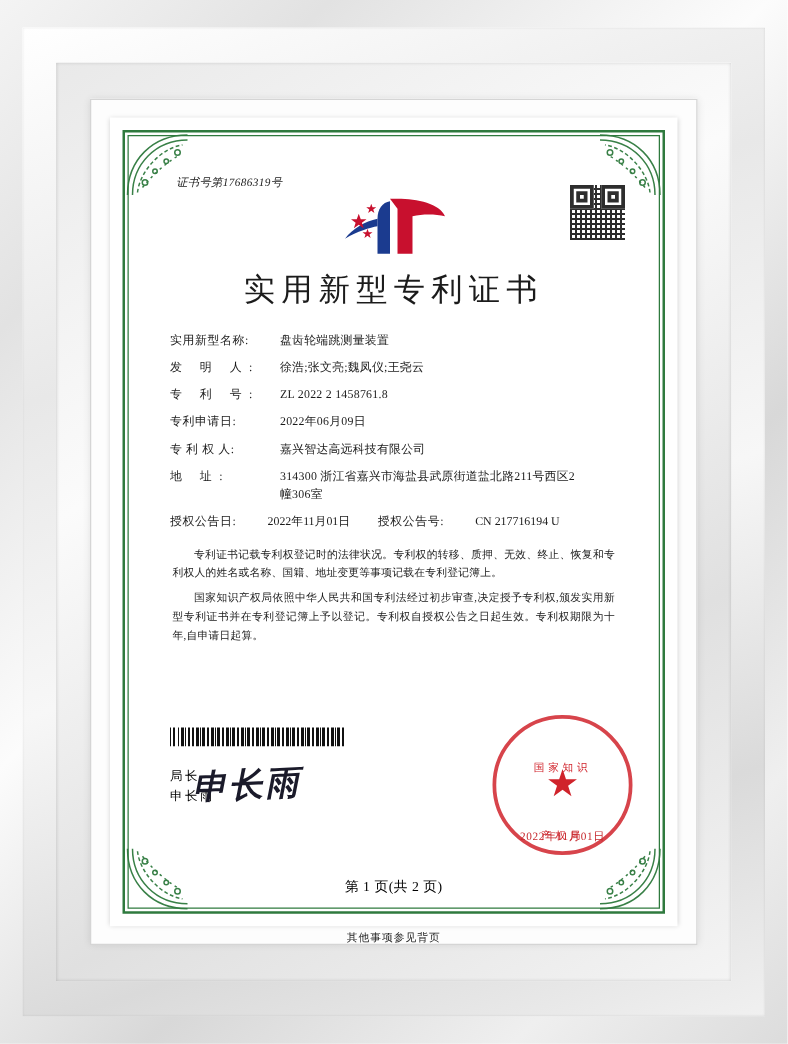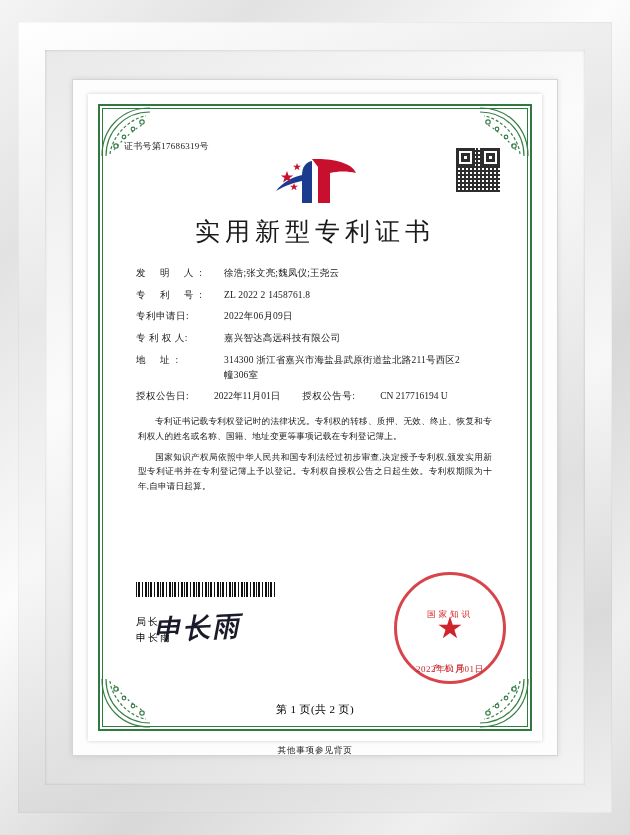--- a/index.html
+++ b/index.html
@@ -84,21 +84,22 @@
     position: absolute;
     left: 36px; top: 46px;
     width: 382px;
     color: #1b1b1b;
   }
 
   .cert-no {
     font-size: 9px;
     letter-spacing: .3px;
     color: #1b1b1b;
-    margin-left: 0;
+    margin-left: 17px;
+    font-style: italic;
   }
 
   .qr {
     position: absolute;
     right: 6px; top: 8px;
     width: 44px; height: 44px;
     background-image:
       repeating-linear-gradient(90deg, #111 0 2px, transparent 2px 4px),
       repeating-linear-gradient(0deg, #111 0 2px, transparent 2px 4px);
     background-size: 4px 4px, 4px 4px;
@@ -333,20 +334,24 @@
               <polygon points="22,28 23,30.8 26,30.8 23.6,32.5 24.5,35.3 22,33.6 19.5,35.3 20.4,32.5 18,30.8 21,30.8"></polygon>
             </g>
           </svg>
         </span>
       </div>
 
       <div class="doc-title">实用新型专利证书</div>
 
       <div class="fields">
 
+        <div class="field-row">
+          <div class="field-label">实用新型名称:</div>
+          <div class="field-value">盘齿轮端跳测量装置</div>
+        </div>
 
         <div class="field-row">
           <div class="field-label spaced">发 明 人:</div>
           <div class="field-value">徐浩;张文亮;魏凤仪;王尧云</div>
         </div>
 
         <div class="field-row">
           <div class="field-label spaced">专 利 号:</div>
           <div class="field-value">ZL 2022 2 1458761.8</div>
         </div>

